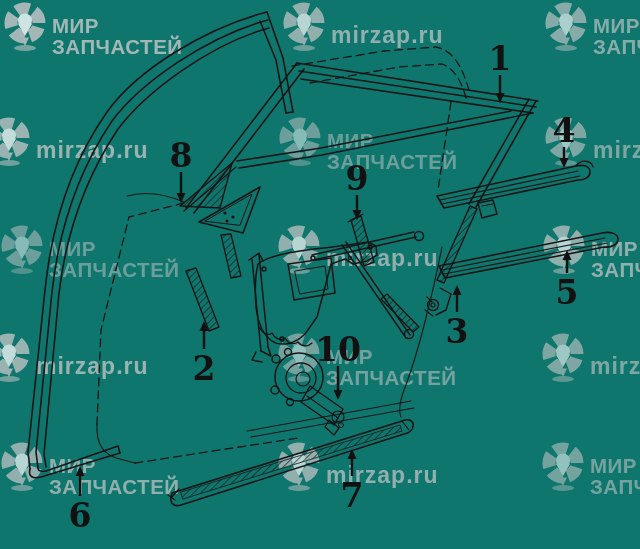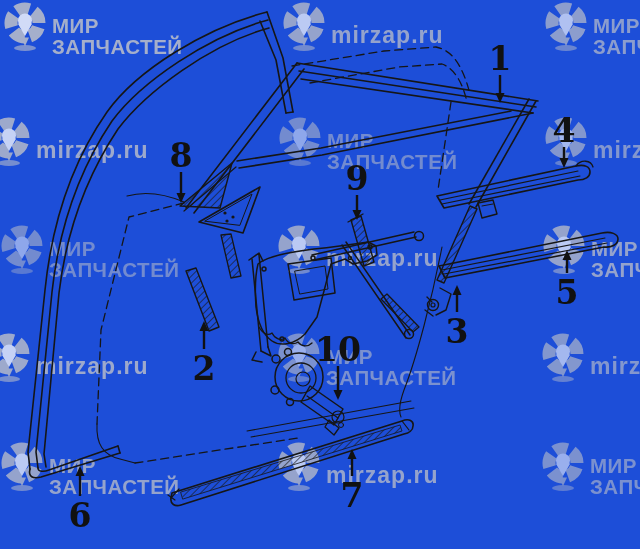--- a/index.html
+++ b/index.html
@@ -1,16 +1,16 @@
 <!DOCTYPE html>
 <html><head>
 <meta charset="utf-8">
 <style>
   html,body{margin:0;padding:0;background:#ffffff;}
-  .stage{position:relative;width:640px;height:549px;background:#1d4ed8;overflow:hidden;
+  .stage{position:relative;width:640px;height:549px;background:#0f766e;overflow:hidden;
          font-family:"Liberation Sans",sans-serif;}
   svg{display:block;}
   .wm-a{font-family:"Liberation Sans",sans-serif;font-weight:700;font-size:20.5px;
         letter-spacing:0.5px;fill:currentColor;}
   .wm-b{font-family:"Liberation Sans",sans-serif;font-weight:700;font-size:23px;
         letter-spacing:1px;fill:currentColor;}
   .callout-num{font-family:"DejaVu Serif",serif;font-weight:700;font-size:33px;
                fill:#111;text-anchor:middle;}
   .callout-line{stroke:#111;stroke-width:2.4;}
   .callout-head{fill:#111;stroke:none;}

